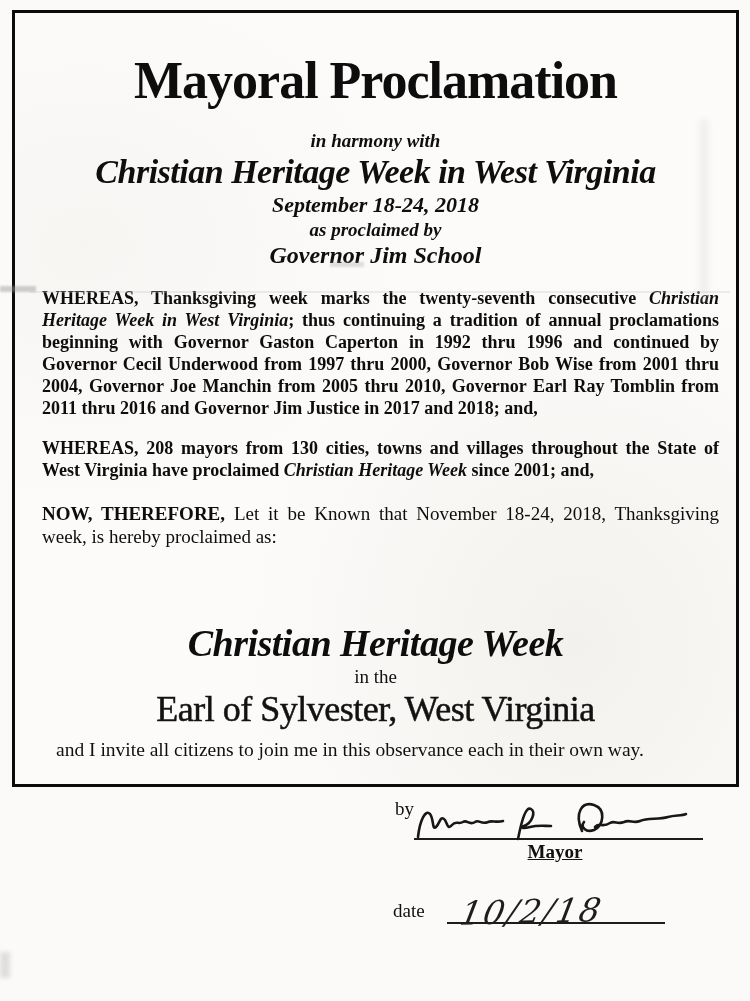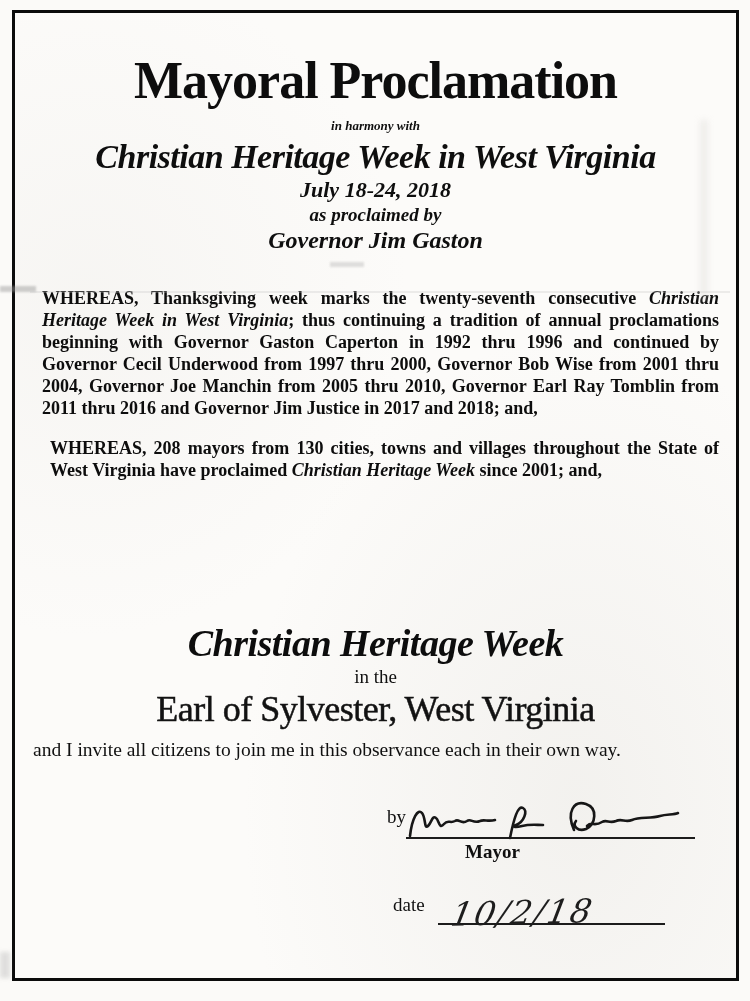--- a/index.html
+++ b/index.html
@@ -4,80 +4,80 @@
 <style>
   html,body{margin:0;padding:0;}
   body{
     width:750px;height:1001px;position:relative;overflow:hidden;
     background:#fbfaf8;
     font-family:"Liberation Serif",serif;
     color:#101010;
     -webkit-font-smoothing:antialiased;
   }
   .frame{
-    position:absolute;left:12px;top:10px;width:727px;height:971px;
+    position:absolute;left:12px;top:10px;width:727px;height:777px;
     border:3px solid #0b0b0b;box-sizing:border-box;
     background:
       radial-gradient(ellipse at 78% 82%, rgba(225,223,218,.35), rgba(0,0,0,0) 42%),
       radial-gradient(ellipse at 10% 30%, rgba(230,228,224,.25), rgba(0,0,0,0) 35%),
       #fcfbf9;
   }
   
   .title-block{position:absolute;top:38px;left:0;right:0;text-align:center;}
   .doc-title{
     font-size:52px;font-weight:bold;line-height:60px;margin:0;
     letter-spacing:-1px;color:#0d0d0d;
   }
   .sub{font-weight:bold;font-style:italic;margin:0;color:#0e0e0e;}
-  .sub1{font-size:13px;line-height:23px;margin-top:3px;}
+  .sub1{font-size:19px;line-height:23px;margin-top:18px;}
   .sub2{font-size:34px;line-height:39px;letter-spacing:-0.5px;}
   .sub3{font-size:22px;line-height:27px;}
   .sub4{font-size:19px;line-height:23px;font-style:italic;}
   .sub5{font-size:24px;line-height:29px;}
   
   .body-text{position:absolute;top:274px;left:27px;right:17px;}
   .body-text p{
     margin:0 0 18px 0;font-size:18px;line-height:22px;
     text-align:justify;color:#0d0d0d;
   }
-  .body-text p.p2{margin-bottom:21px;margin-left:8px;}
+  .body-text p.p2{margin-bottom:21px;}
   .body-text p.p3{margin-bottom:19px;}
   .body-text p.p4{font-size:19px;line-height:23px;}
   .seg-b{font-weight:bold;}
   .seg-bi{font-weight:bold;font-style:italic;}
   .seg-r{font-weight:normal;}
   
   .proclaim{position:absolute;top:608px;left:0;right:0;text-align:center;}
   .chw{
     font-size:38px;font-weight:bold;font-style:italic;line-height:44px;
     letter-spacing:-0.5px;color:#0d0d0d;
   }
   .inthe{font-size:19px;line-height:23px;text-align:center;}
   .town{
     font-size:36px;line-height:43px;letter-spacing:-0.5px;
     -webkit-text-stroke:0.5px #151515;color:#121212;
   }
   .invite{
-    text-align:left;font-size:19.5px;line-height:24px;margin:7px 25px 0 18px;
+    text-align:left;font-size:19.5px;line-height:24px;margin:7px 25px 0 41px;
   }
   
   .sig-row{
-    position:absolute;top:785px;left:372px;width:308px;height:40px;
-    display:flex;align-items:center;gap:0;
+    position:absolute;top:785px;left:380px;width:308px;height:40px;
+    display:flex;align-items:flex-start;gap:0;
   }
   .by-label{font-size:19px;line-height:22px;padding-bottom:2px;}
   .sig-box{flex:1;height:40px;border-bottom:2.5px solid #1c1c1c;position:relative;}
   .sig-svg{position:absolute;left:-2px;bottom:-7px;}
   .mayor-label{
-    position:absolute;top:828px;left:450px;width:180px;text-align:left;
-    font-size:19px;font-weight:bold;
+    position:absolute;top:828px;left:450px;width:180px;text-align:center;
+    font-size:19px;font-weight:bold;text-decoration:underline;
   }
   .date-row{
     position:absolute;top:875px;left:378px;width:272px;height:36px;
-    display:flex;align-items:center;gap:13px;
+    display:flex;align-items:flex-end;gap:22px;
   }
   .date-label{font-size:19px;line-height:22px;padding-bottom:2px;}
   .date-box{flex:1;height:36px;border-bottom:2.5px solid #1c1c1c;position:relative;}
   .date-script{
     position:absolute;left:14px;bottom:-9px;
     font-family:"DejaVu Serif",serif;font-style:italic;
     font-size:33px;letter-spacing:2px;color:#1d1d1d;
     transform:skewX(-12deg) rotate(-1.5deg);white-space:nowrap;
   }
   
@@ -91,28 +91,29 @@
 </head>
 <body>
 
 <div class="page">
   <div class="frame">
 
     <header class="title-block">
       <h1 class="doc-title">Mayoral Proclamation</h1>
       <div class="sub sub1">in harmony with</div>
       <div class="sub sub2">Christian Heritage Week in West Virginia</div>
-      <div class="sub sub3">July 18-24, 2018</div>
+      <div class="sub sub3">September 18-24, 2018</div>
       <div class="sub sub4">as proclaimed by</div>
-      <div class="sub sub5">Governor Jim Gaston</div>
+      <div class="sub sub5">Governor Jim School</div>
     </header>
 
     <section class="body-text">
       <p class="p1"><span class="seg-b">WHEREAS, Thanksgiving week marks the twenty-seventh consecutive </span><span class="seg-bi">Christian Heritage Week in West Virginia</span><span class="seg-b">; thus continuing a tradition of annual proclamations beginning with Governor Gaston Caperton in 1992 thru 1996 and continued by Governor Cecil Underwood from 1997 thru 2000, Governor Bob Wise from 2001 thru 2004, Governor Joe Manchin from 2005 thru 2010, Governor Earl Ray Tomblin from 2011 thru 2016 and Governor Jim Justice in 2017 and 2018; and,</span></p>
       <p class="p2"><span class="seg-b">WHEREAS, 208 mayors from 130 cities, towns and villages throughout the State of West Virginia have proclaimed </span><span class="seg-bi">Christian Heritage Week</span><span class="seg-b"> since 2001; and,</span></p>
+      <p class="p4"><span class="seg-b">NOW, THEREFORE,</span><span class="seg-r"> Let it be Known that November 18-24, 2018, Thanksgiving week, is hereby proclaimed as:</span></p>
     </section>
 
     <section class="proclaim">
       <div class="chw">Christian Heritage Week</div>
       <div class="inthe">in the</div>
       <div class="town">Earl of Sylvester, West Virginia</div>
       <p class="invite">and I invite all citizens to join me in this observance each in their own way.</p>
     </section>
 
     <div class="sig-row">

